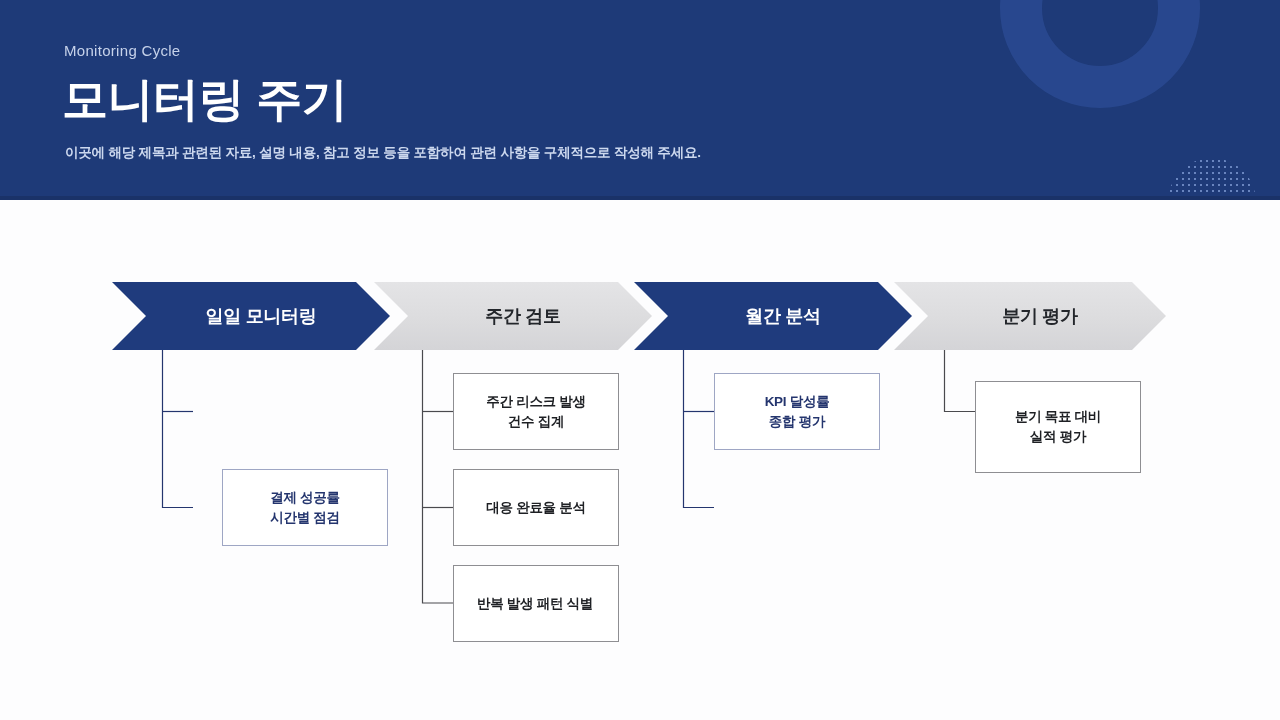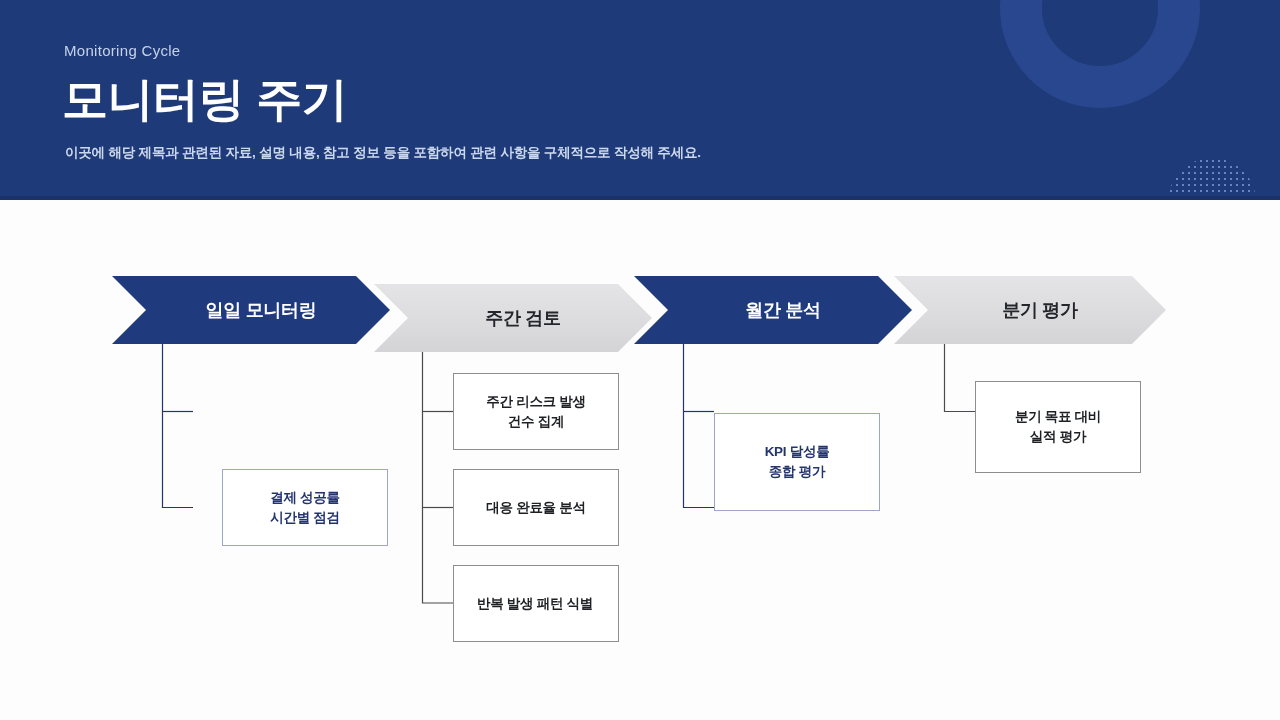--- a/index.html
+++ b/index.html
@@ -88,21 +88,21 @@
     font-size: 13.5px;
     color: #ccd8ee;
     letter-spacing: -0.2px;
     font-weight: 700;
   }
 
   
   .chevron-row {
     position: absolute;
     left: 0;
-    top: 276px;
+    top: 282px;
     width: 1280px;
     height: 70px;
   }
   .chevron {
     position: absolute;
     top: 0;
     height: 68px;
     display: flex;
     align-items: center;
     justify-content: center;
@@ -117,21 +117,21 @@
   .chevron-label {
     font-size: 18px;
     font-weight: 700;
     letter-spacing: -0.3px;
     transform: translateX(10px);
   }
   .chevron.navy .chevron-label { color: #ffffff; }
   .chevron.gray  .chevron-label { color: #23262b; }
 
   #chev0 { left: 112px; width: 278px; }
-  #chev1 { left: 374px; width: 278px; margin-top: 8px; }
+  #chev1 { left: 374px; width: 278px; }
   #chev2 { left: 634px; width: 278px; text-align: right; }
   #chev3 { left: 894px; width: 272px; }
 
   
   .connectors {
     position: absolute;
     left: 0;
     top: 0;
     width: 1280px;
     height: 720px;
@@ -222,21 +222,21 @@
     <span class="card-label">주간 리스크 발생
 건수 집계</span>
   </div>
   <div class="card gray" style="left:453px; top:469px; width:166px; height:77px;">
     <span class="card-label">대응 완료율 분석</span>
   </div>
   <div class="card gray" style="left:453px; top:565px; width:166px; height:77px;padding-left:8px;">
     <span class="card-label">반복 발생 패턴 식별</span>
   </div>
 
-  <div class="card navy" style="left:714px; top:373px; width:166px; height:98px;margin-top:40px;">
+  <div class="card navy" style="left:714px; top:373px; width:166px; height:77px;">
     <span class="card-label">KPI 달성률
 종합 평가</span>
   </div>
 
   <div class="card gray" style="left:975px; top:381px; width:166px; height:92px;">
     <span class="card-label">분기 목표 대비
 실적 평가</span>
   </div>
 
 </div>

